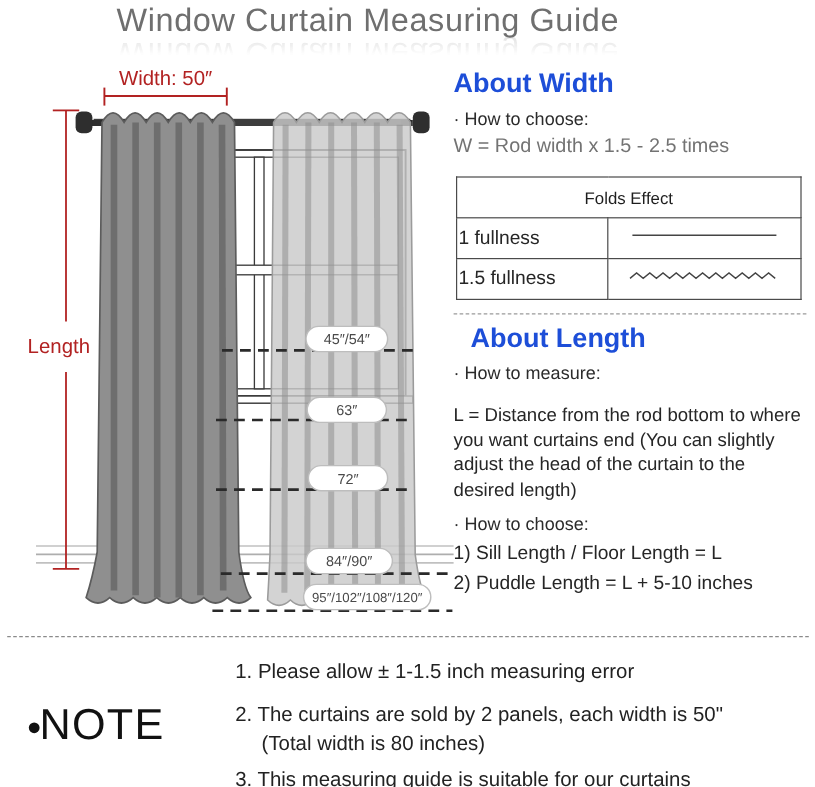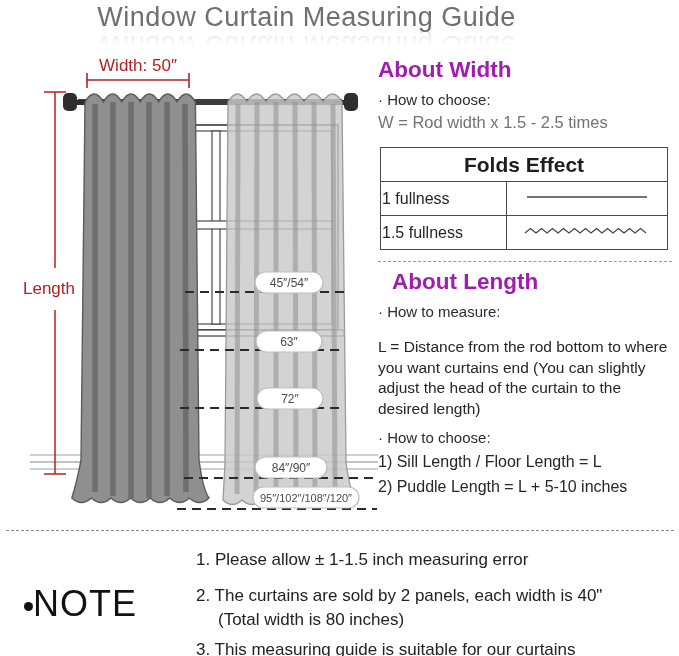--- a/index.html
+++ b/index.html
@@ -10,26 +10,26 @@
   
   #title-wrap{left:0;top:2px;width:613px;text-align:center;}
   #page-title{font-size:27px;color:#6f6f6f;font-weight:400;letter-spacing:.5px;}
   #title-reflection{display:block;transform:scaleY(-1);opacity:.22;
      -webkit-mask-image:linear-gradient(to bottom,transparent 45%,#000 100%);
      mask-image:linear-gradient(to bottom,transparent 45%,#000 100%);
      font-size:27px;color:#6f6f6f;letter-spacing:.5px;margin-top:-4px;}
 
   
   #right-col{left:378px;top:57px;width:294px;}
-  .h2{font-size:22.5px;font-weight:600;color:#a21caf;line-height:26px;margin:0;}
+  .h2{font-size:22.5px;font-weight:600;color:#1d4ed8;line-height:26px;margin:0;}
   .sub{font-size:15px;line-height:19px;margin-top:7px;color:#2b2b2b;}
   .formula{font-size:16.5px;line-height:20px;margin-top:3px;color:#737373;}
   table.folds{border-collapse:collapse;width:288px;margin:15px 0 0 2px;}
   table.folds th,table.folds td{border:1.6px solid #4a4a4a;}
-  table.folds th{height:31px;font-size:21px;font-weight:700;color:#1e1e1e;text-align:center;}
+  table.folds th{height:31px;font-size:14px;font-weight:400;color:#1e1e1e;text-align:center;}
   table.folds td{height:31px;font-size:16px;color:#262626;}
   td.fold-label{width:44%;text-align:left;}
   td.fold-line{text-align:center;vertical-align:middle;}
   .divider-dash{border:none;border-top:1.6px dashed #9a9a9a;margin:11px 0 0 0;}
   .measure-text{font-size:15.5px;line-height:20.5px;margin-top:16px;color:#262626;width:294px;}
   .opt{font-size:16px;line-height:24.5px;color:#262626;}
   .opts{margin-top:3px;}
   .mt7{margin-top:7px;margin-left:14px;} .mt9{margin-top:9px;}
 
   
@@ -196,16 +196,16 @@
 </div>
 
 <hr class="abs" id="bottom-divider">
 
 <div class="abs" id="note-label">
   <span id="note-bullet"></span>
   <span>NOTE</span>
 </div>
 <div class="abs" id="note-items">
   <div class="note-item n1">1. Please allow ± 1-1.5 inch measuring error</div>
-  <div class="note-item n2">2. The curtains are sold by 2 panels, each width is 40"</div>
+  <div class="note-item n2">2. The curtains are sold by 2 panels, each width is 50"</div>
   <div class="note-item cont">(Total width is 80 inches)</div>
   <div class="note-item n3">3. This measuring guide is suitable for our curtains</div>
 </div>
 
 </body></html>

